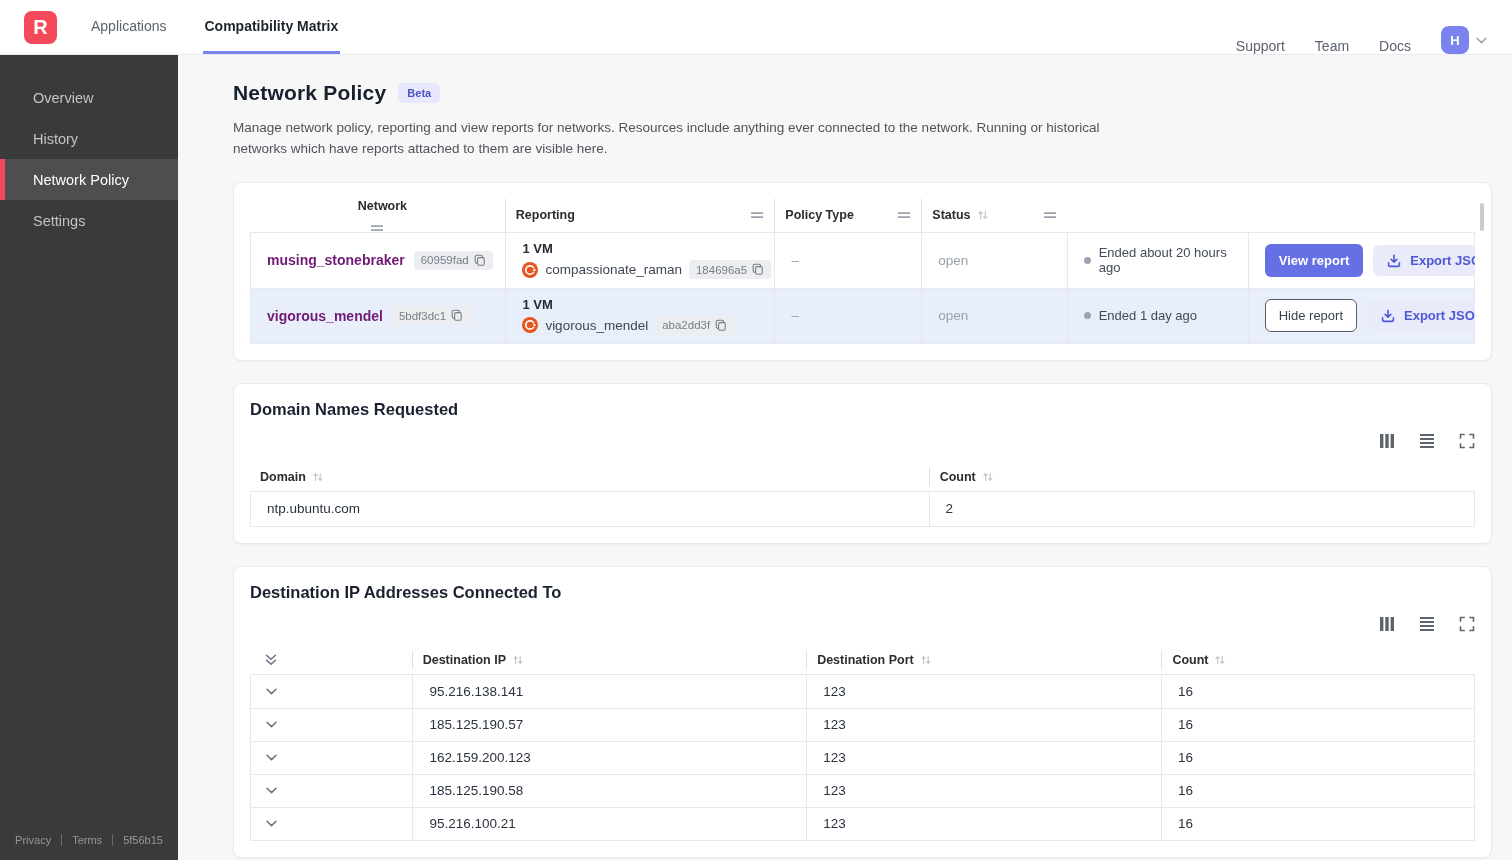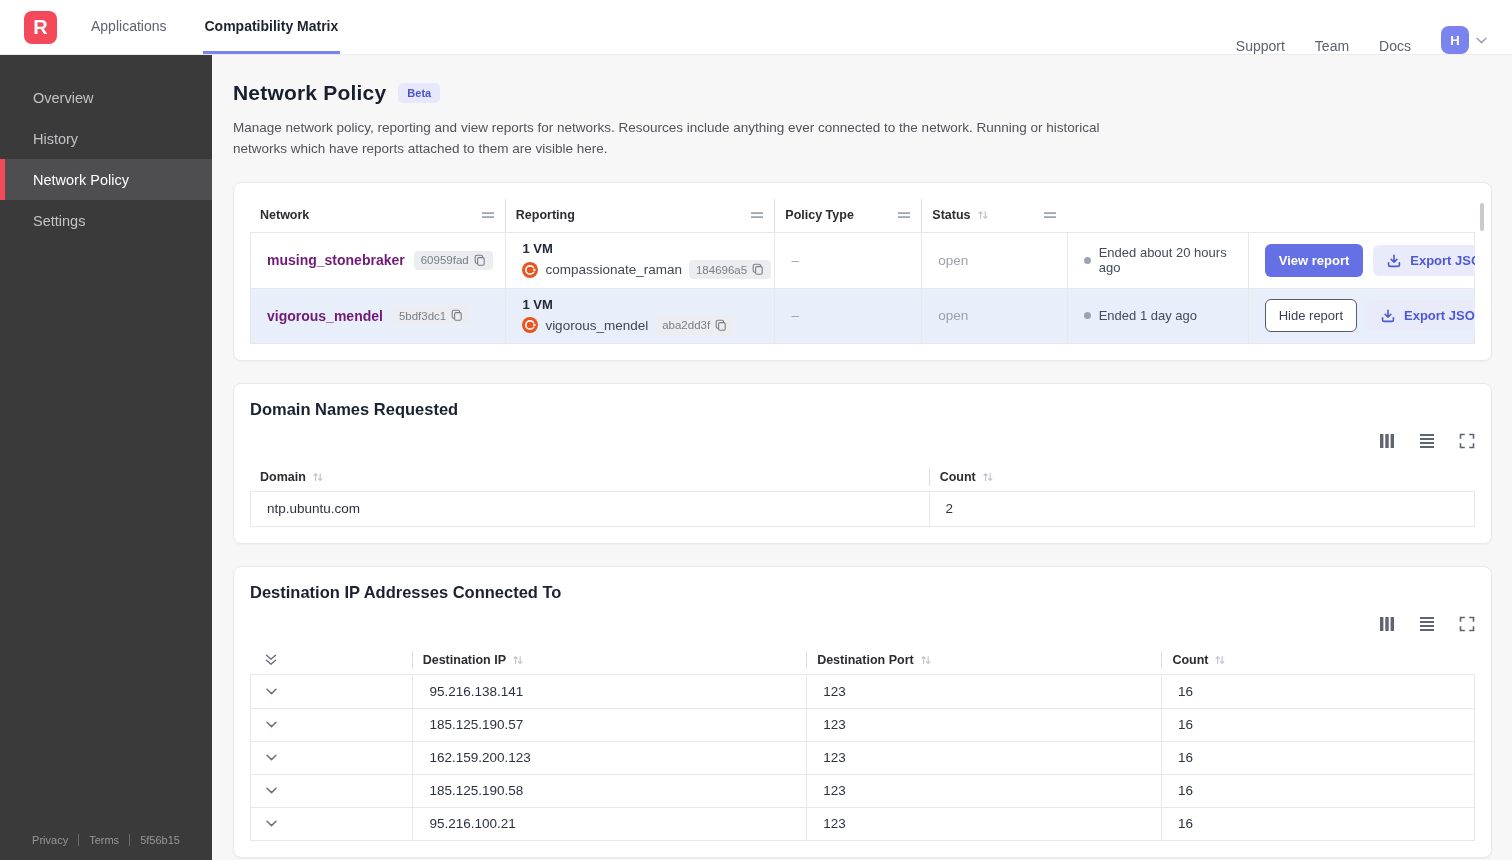--- a/index.html
+++ b/index.html
@@ -32,21 +32,21 @@
   .nav-tab.active{color:#1d2430;font-weight:bold;border-bottom-color:var(--accent-soft);}
   .nav-right{margin-left:auto;display:flex;align-items:flex-end;gap:30px;}
   .nav-link{font-size:14px;color:#5b6270;cursor:pointer;}
   .avatar-wrap{display:flex;align-items:center;gap:6px;cursor:pointer;}
   .avatar{
     width:28px;height:28px;border-radius:8px;background:var(--accent-soft);color:#fff;
     font-size:13px;font-weight:bold;display:flex;align-items:center;justify-content:center;
   }
   
   .sidebar{
-    position:absolute;top:55px;left:0;bottom:0;width:212px;background:var(--sidebar-bg);
+    position:absolute;top:55px;left:0;bottom:0;width:178px;background:var(--sidebar-bg);
     padding-top:22px;display:flex;flex-direction:column;
   }
   .side-item{
     height:41px;display:flex;align-items:center;padding-left:28px;font-size:14.5px;color:#c3c3c6;
     border-left:5px solid transparent;cursor:pointer;
   }
   .side-item.active{background:var(--sidebar-active-bg);color:#fff;border-left-color:var(--brand-red);}
   .side-footer{
     margin-top:auto;padding:0 0 14px;display:flex;align-items:center;justify-content:center;gap:10px;
     font-size:11px;color:#97979b;
@@ -69,21 +69,21 @@
     background:#fff;border:1px solid #e8e9ec;border-radius:8px;box-shadow:0 1px 2px rgba(0,0,0,.04);
     margin-top:22px;padding:16px;position:relative;
   }
   .card-title{font-size:16.5px;font-weight:bold;color:#1a2230;}
   
   .thead{display:grid;align-items:center;height:33px;}
   .th{
     display:flex;align-items:center;gap:6px;height:100%;padding-left:10px;
     font-size:12.5px;font-weight:bold;color:#2c2c31;border-left:1px solid #dddee3;
   }
-  .th:first-child{border-left:none;}
+  .th:first-child{border-left:none;flex-direction:column;}
   .th .spacer{flex:1;}
   .handle-icon{margin-right:10px;cursor:col-resize;display:flex;}
   .sort-icon{display:flex;cursor:pointer;}
   .rows-box{border:1px solid var(--line);}
   
   .nets-cols{grid-template-columns:20.8% 22% 12% 11.9% 14.8% 18.6%;}
   .nrow{display:grid;height:55px;align-items:center;border-top:1px solid var(--line);}
   .nrow:first-child{border-top:none;}
   .nrow.selected{background:var(--selected-row);}
   .cell{padding-left:16px;height:100%;display:flex;align-items:center;border-left:1px solid var(--line);overflow:hidden;}

